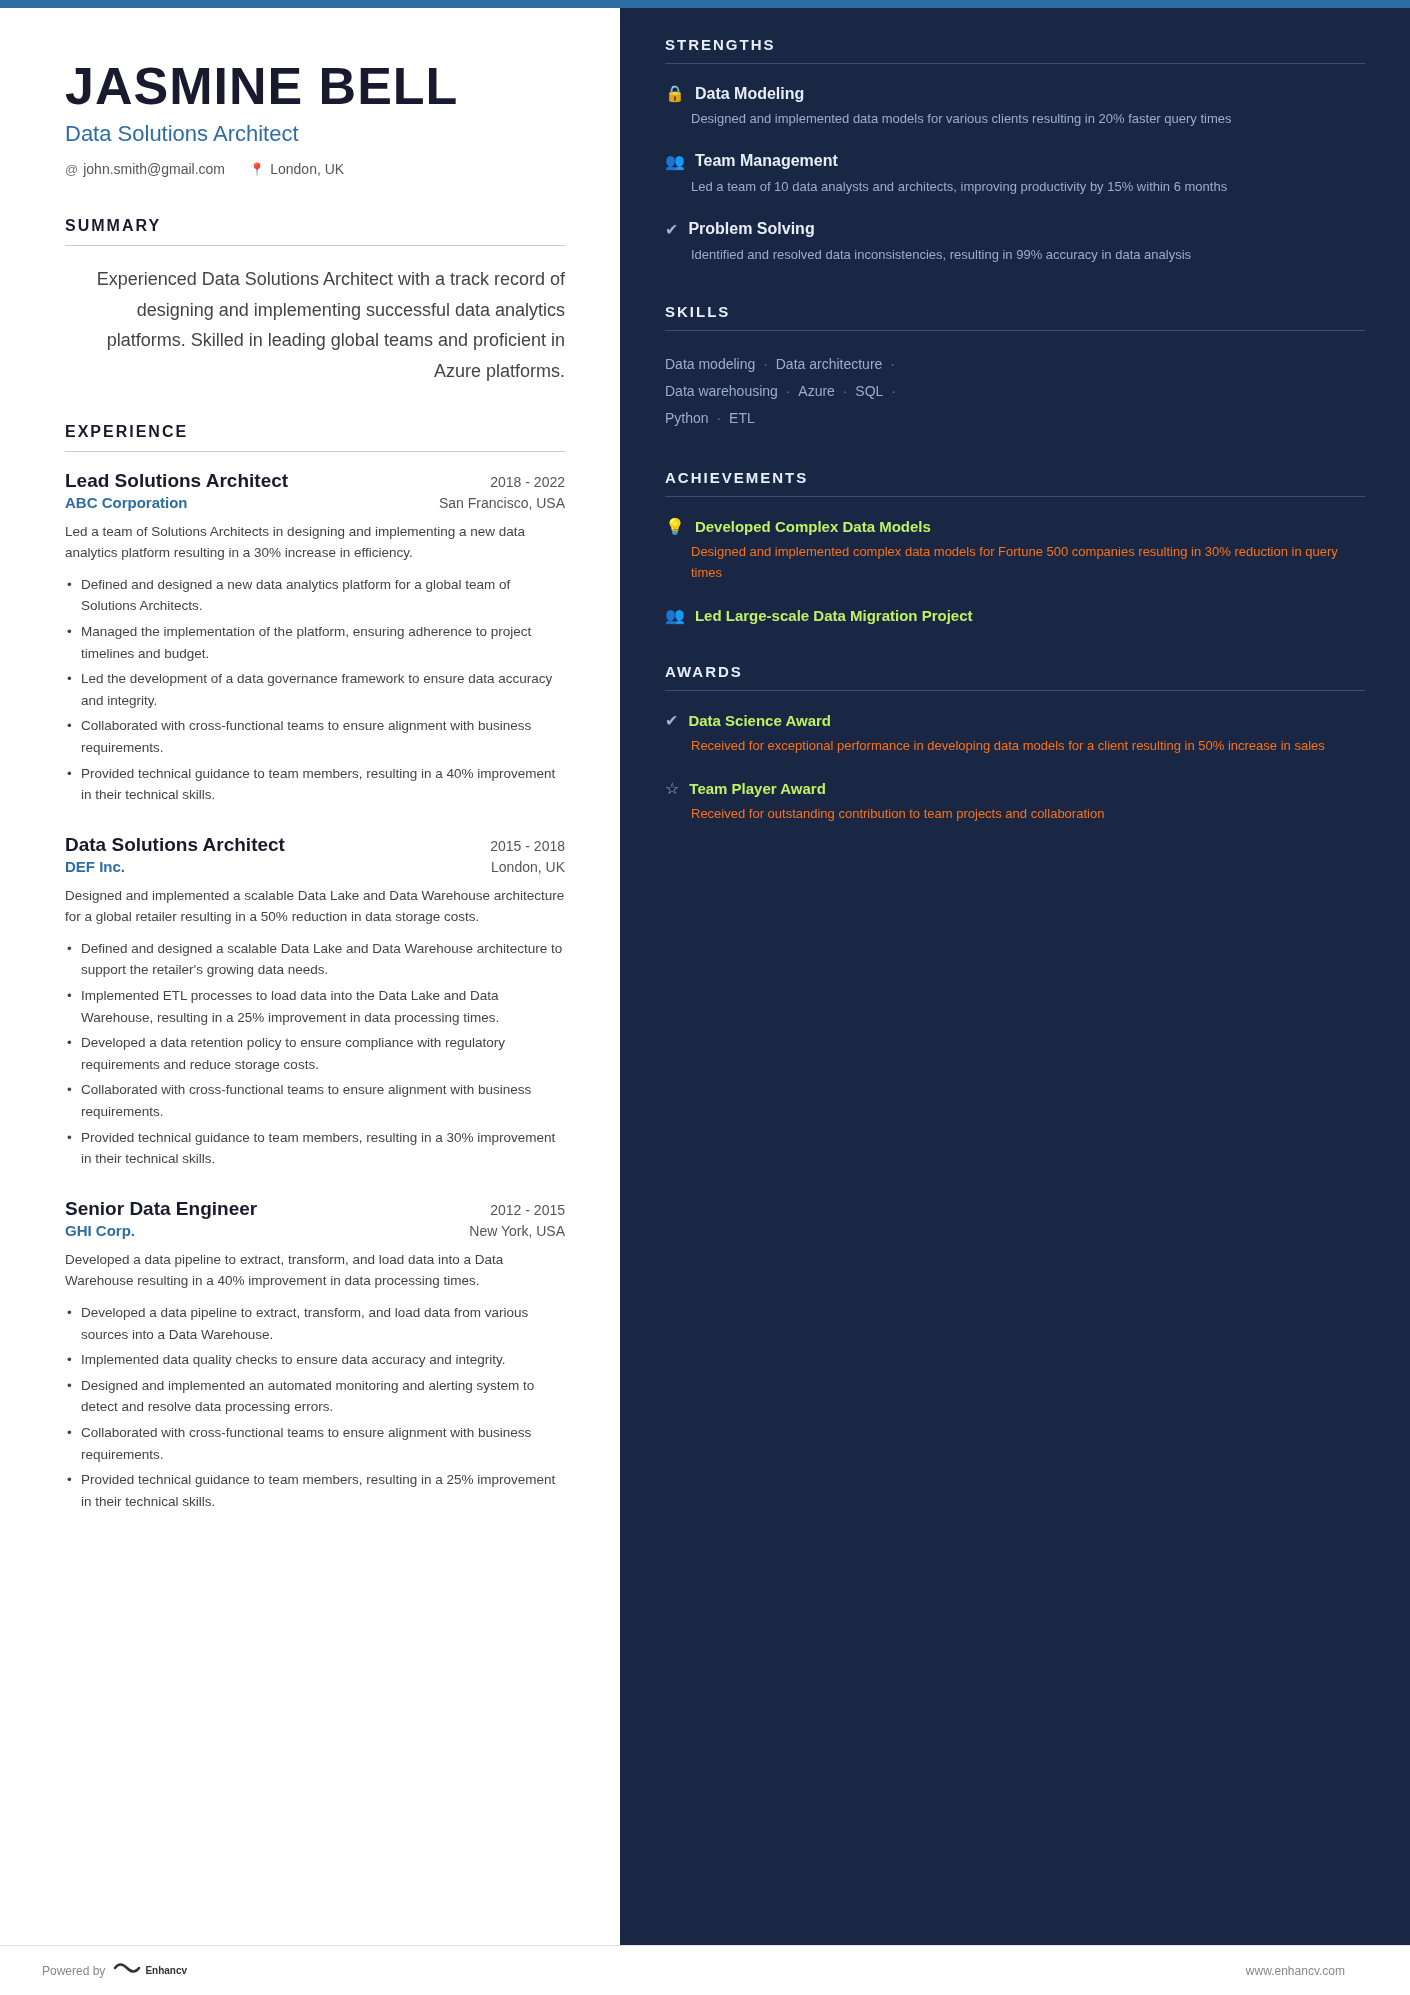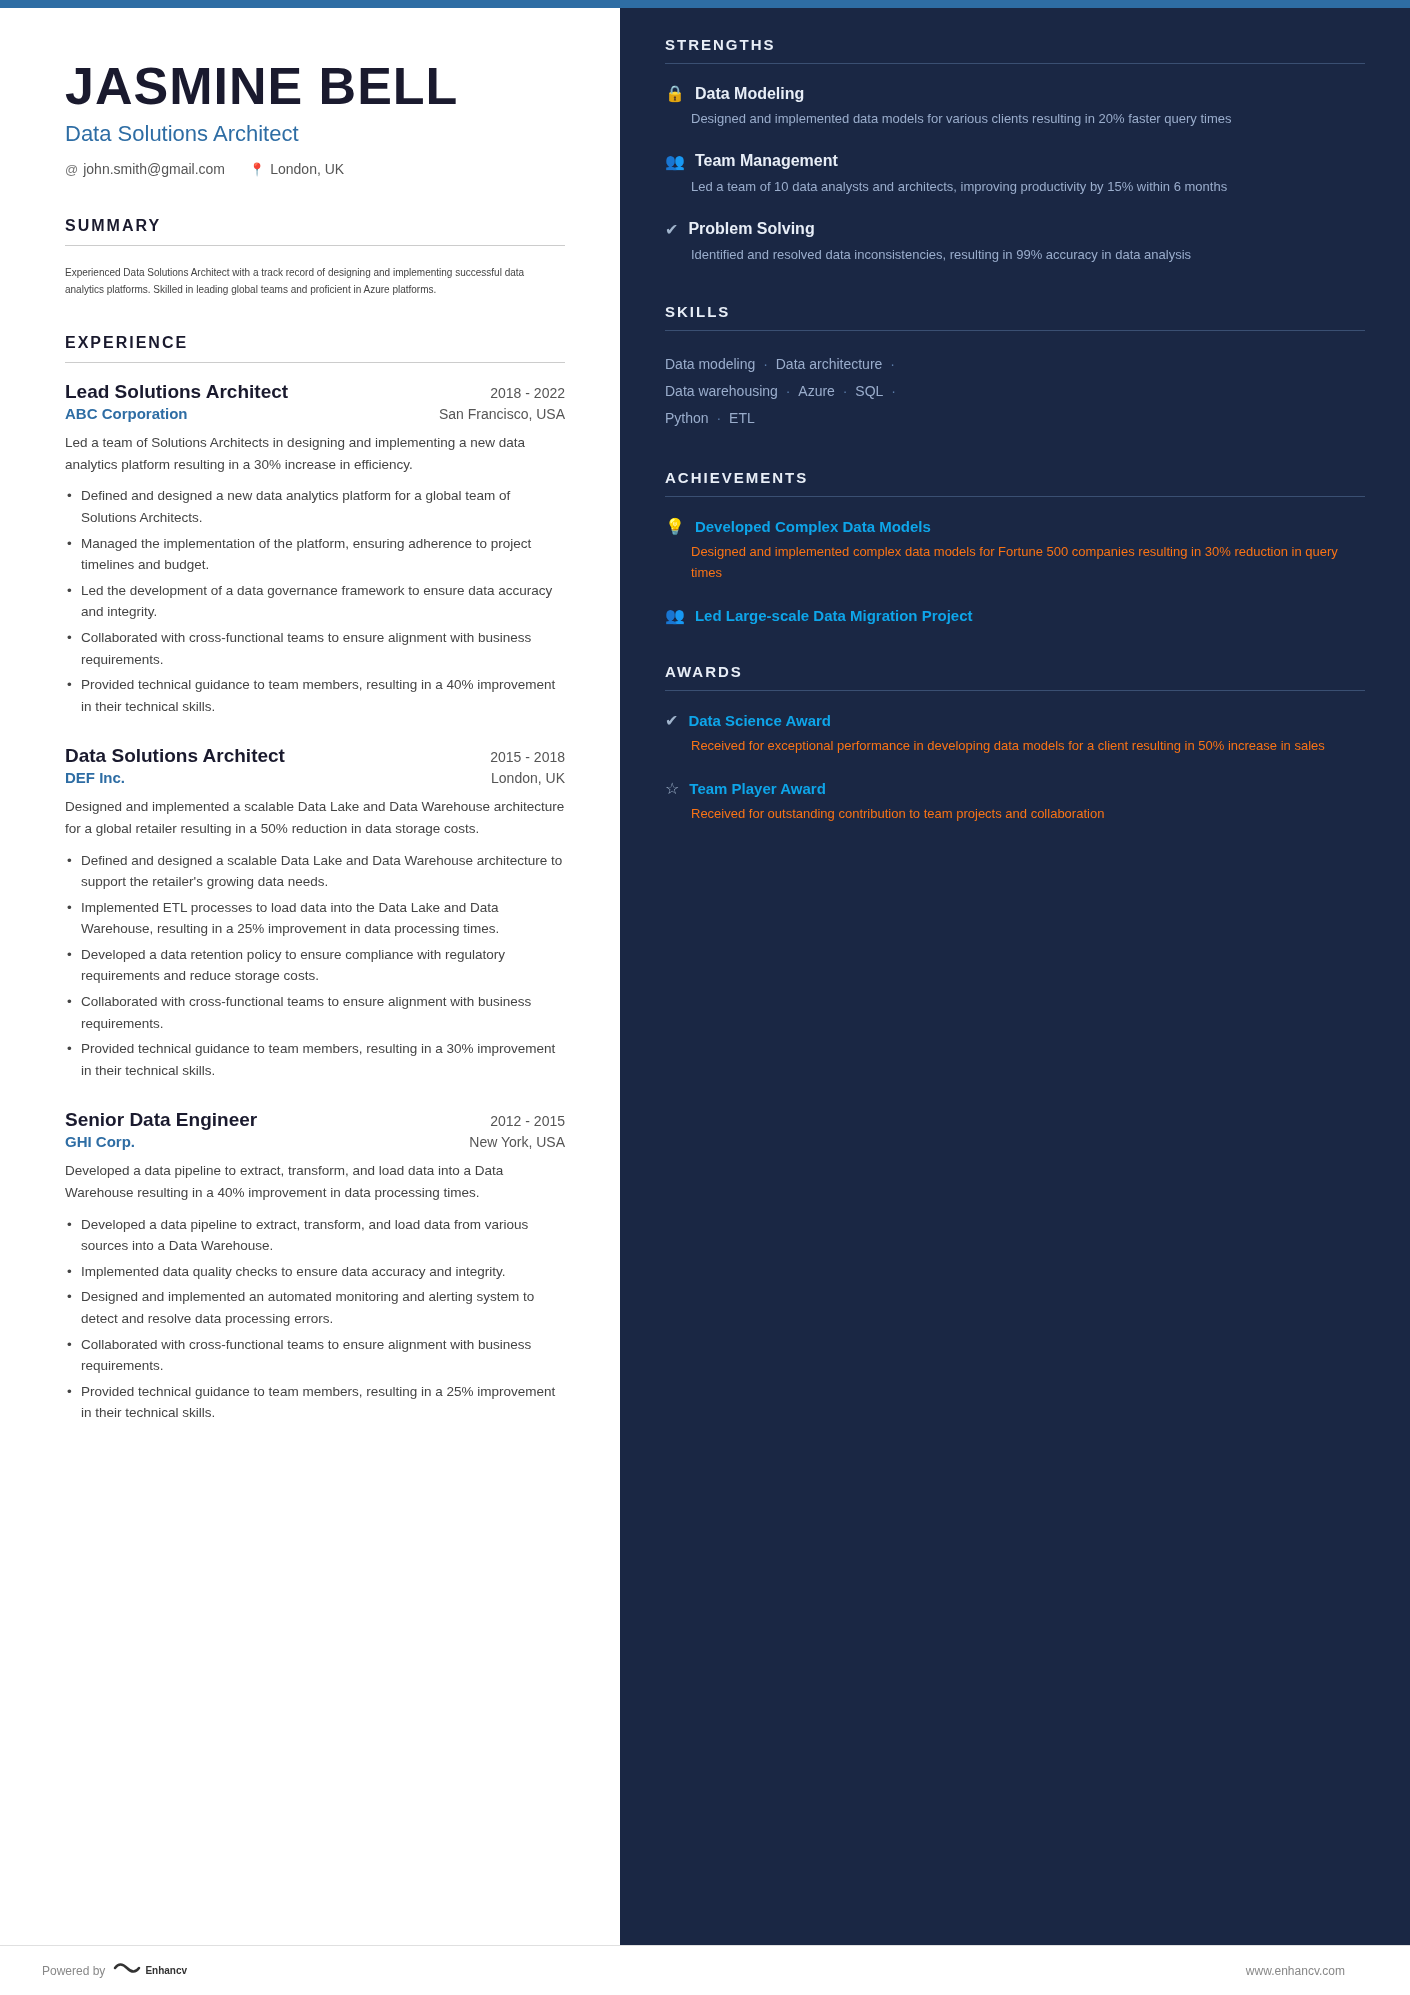--- a/index.html
+++ b/index.html
@@ -72,23 +72,24 @@
       letter-spacing: 2px;
       text-transform: uppercase;
       margin-bottom: 10px;
     }
     .section-divider {
       height: 1px;
       background: #cccccc;
       margin-bottom: 18px;
     }
     .summary-text {
-      font-size: 10px;
+      font-size: 18px;
       color: #444;
       line-height: 1.7;
+      text-align: right;
     }
     
     .exp-entry {
       margin-bottom: 28px;
     }
     .exp-header {
       display: flex;
       justify-content: space-between;
       align-items: baseline;
       margin-bottom: 2px;
@@ -247,21 +248,21 @@
       gap: 10px;
       margin-bottom: 6px;
     }
     .achievement-icon {
       font-size: 16px;
       color: #a0b4cc;
     }
     .achievement-title {
       font-size: 15px;
       font-weight: 700;
-      color: #0ea5e9;
+      color: #bef264;
     }
     .achievement-desc {
       font-size: 13px;
       color: #f97316;
       line-height: 1.6;
       padding-left: 26px;
     }
     .body-sections {
       display: flex;
       flex: 1;

